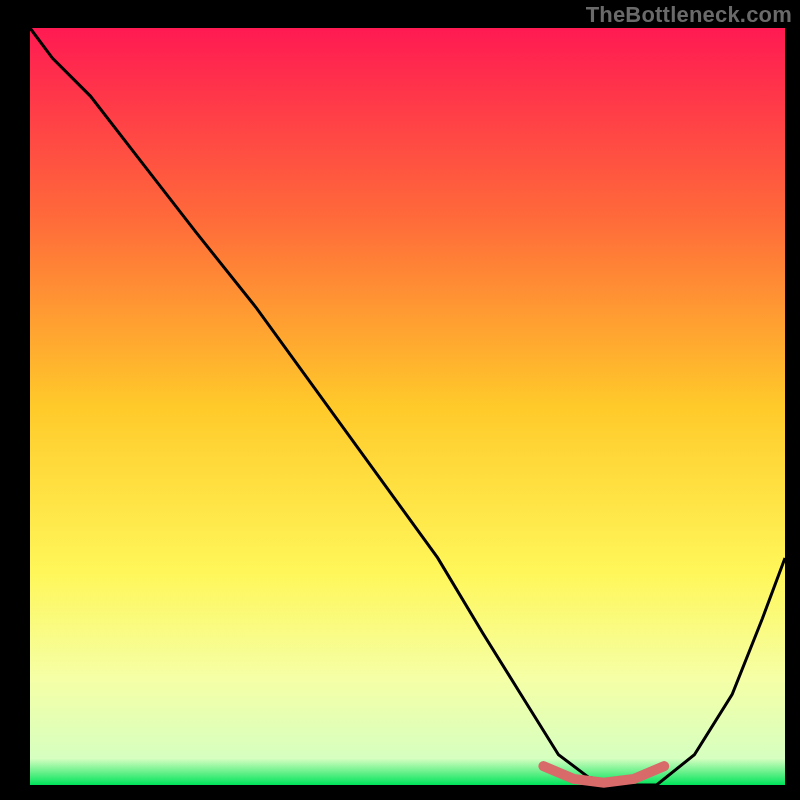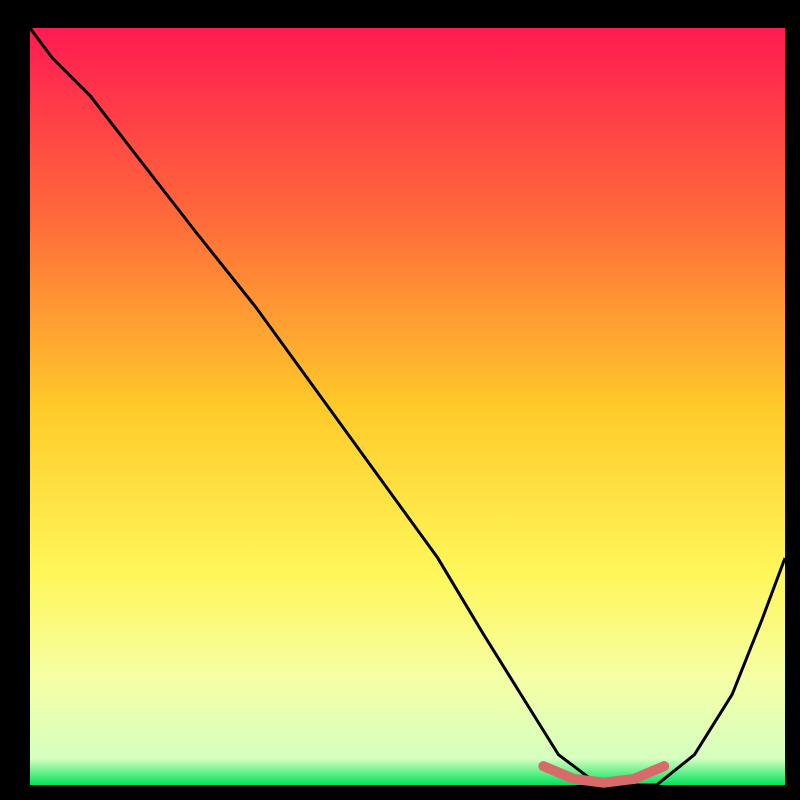--- a/index.html
+++ b/index.html
@@ -31,20 +31,21 @@
   svg {
     position: absolute;
     top: 0;
     left: 0;
   }
 </style>
 </head>
 <body>
 
 <div class="frame">
+  <div class="watermark">TheBottleneck.com</div>
 
   <svg id="plot" width="800" height="800" viewBox="0 0 800 800">
     <defs>
       <linearGradient id="bg-grad" x1="0" y1="0" x2="0" y2="1">
           <stop offset="0%" stop-color="#ff1a52"></stop>
           <stop offset="25%" stop-color="#ff6a3a"></stop>
           <stop offset="50%" stop-color="#ffca2a"></stop>
           <stop offset="72%" stop-color="#fff75a"></stop>
           <stop offset="86%" stop-color="#f5ffa6"></stop>
           <stop offset="96.5%" stop-color="#d6ffc0"></stop>

